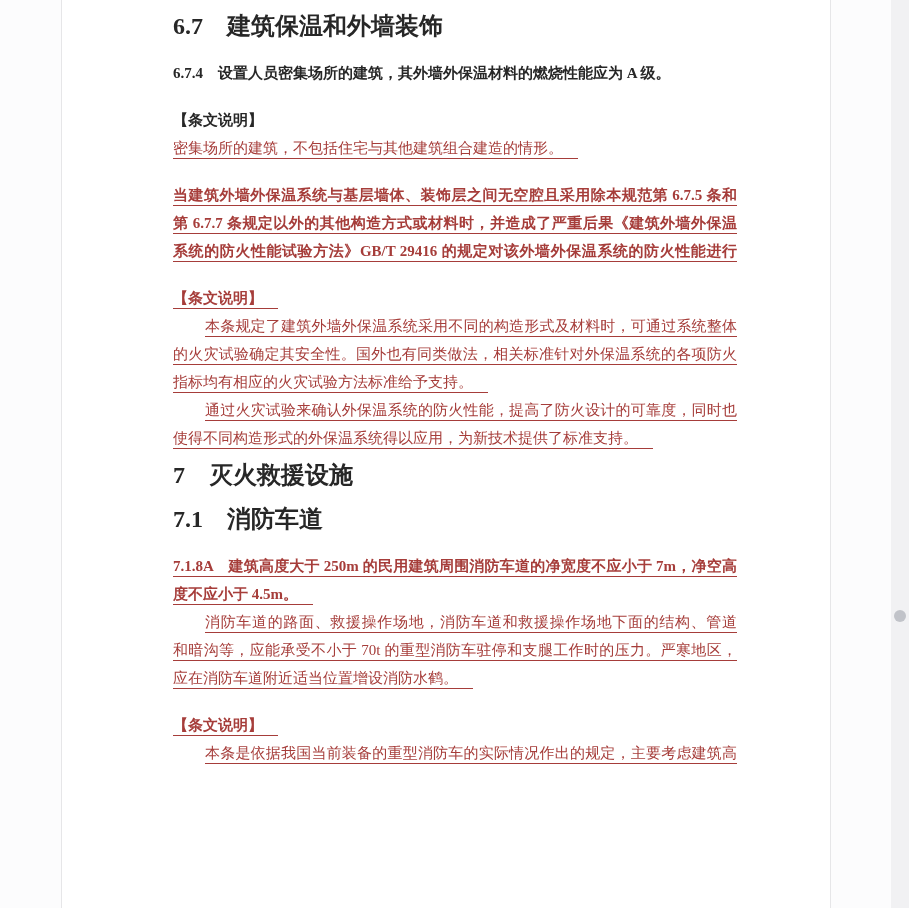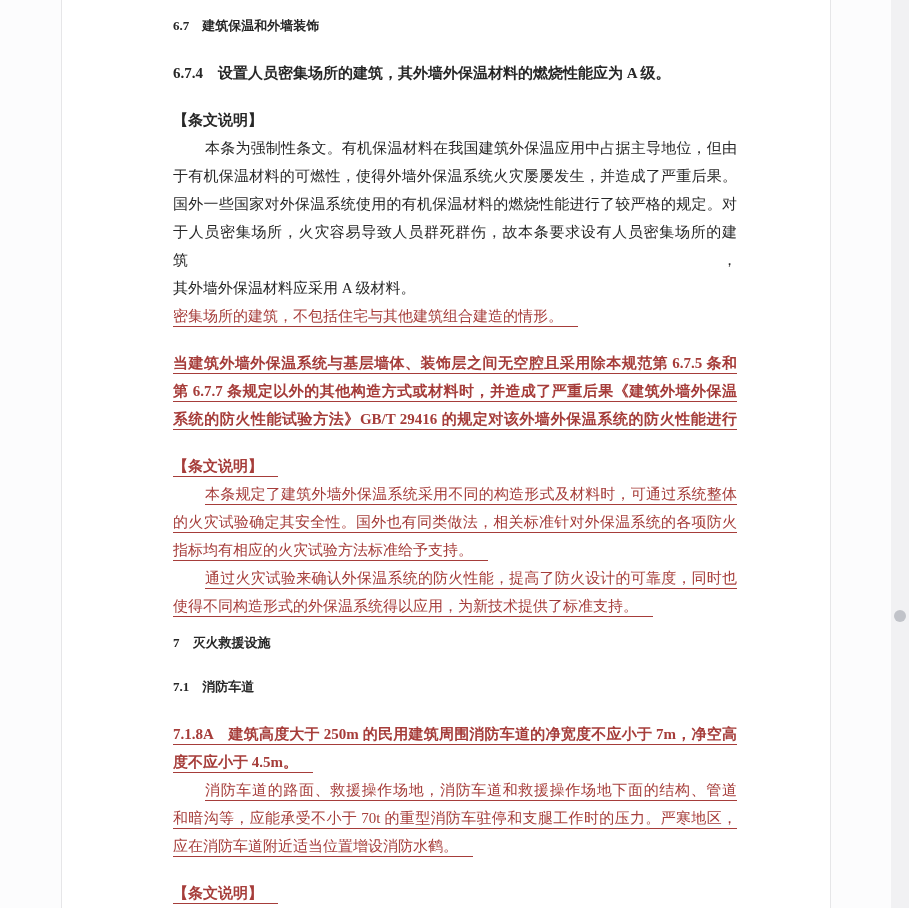--- a/index.html
+++ b/index.html
@@ -43,21 +43,21 @@
   .c-red { color: var(--text-red); }
   .und .line {
     text-decoration: underline;
     text-decoration-thickness: 1px;
     text-underline-offset: 5px;
   }
   .endpad::after { content: "　"; }
   .t-heading {
     text-align: center;
     font-weight: 700;
-    font-size: 13px;
+    font-size: 24px;
     line-height: 26px;
   }
   .lv-section  { margin: 12px 0 12px; }
   .lv-chapter  { margin: 9px 0 0; }
   .lv-section2 { margin: 16px 0 10px; }
   .scroll-track {
     position: absolute; right: 0; top: 0;
     width: 18px; height: 908px;
     background: var(--scroll-track);
   }
@@ -75,27 +75,20 @@
   <div class="page">
     <div class="content" id="doc-content">
         <div class="blk t-heading c-black lv-section">
           <div class="line">6.7　建筑保温和外墙装饰</div>
         </div>
         <div class="blk t-clause c-black bold">
           <div class="line">6.7.4　设置人员密集场所的建筑，其外墙外保温材料的燃烧性能应为 A 级。</div>
         </div>
         <div class="blk t-label c-black bold">
           <div class="line">【条文说明】</div>
-        </div>
-        <div class="blk t-paragraph c-black">
-          <div class="line indent fill">本条为强制性条文。有机保温材料在我国建筑外保温应用中占据主导地位，但由</div>
-          <div class="line fill">于有机保温材料的可燃性，使得外墙外保温系统火灾屡屡发生，并造成了严重后果。</div>
-          <div class="line fill">国外一些国家对外保温系统使用的有机保温材料的燃烧性能进行了较严格的规定。对</div>
-          <div class="line fill">于人员密集场所，火灾容易导致人员群死群伤，故本条要求设有人员密集场所的建筑，</div>
-          <div class="line">其外墙外保温材料应采用 A 级材料。</div>
         </div>
         <div class="blk t-paragraph c-red und">
           <div class="line endpad">密集场所的建筑，不包括住宅与其他建筑组合建造的情形。</div>
         </div>
         <div class="blk t-clause c-red bold und">
           <div class="line fill">当建筑外墙外保温系统与基层墙体、装饰层之间无空腔且采用除本规范第 6.7.5 条和</div>
           <div class="line fill">第 6.7.7 条规定以外的其他构造方式或材料时，并造成了严重后果《建筑外墙外保温</div>
           <div class="line fill">系统的防火性能试验方法》GB/T 29416 的规定对该外墙外保温系统的防火性能进行</div>
         </div>
         <div class="blk t-label c-red bold und">

